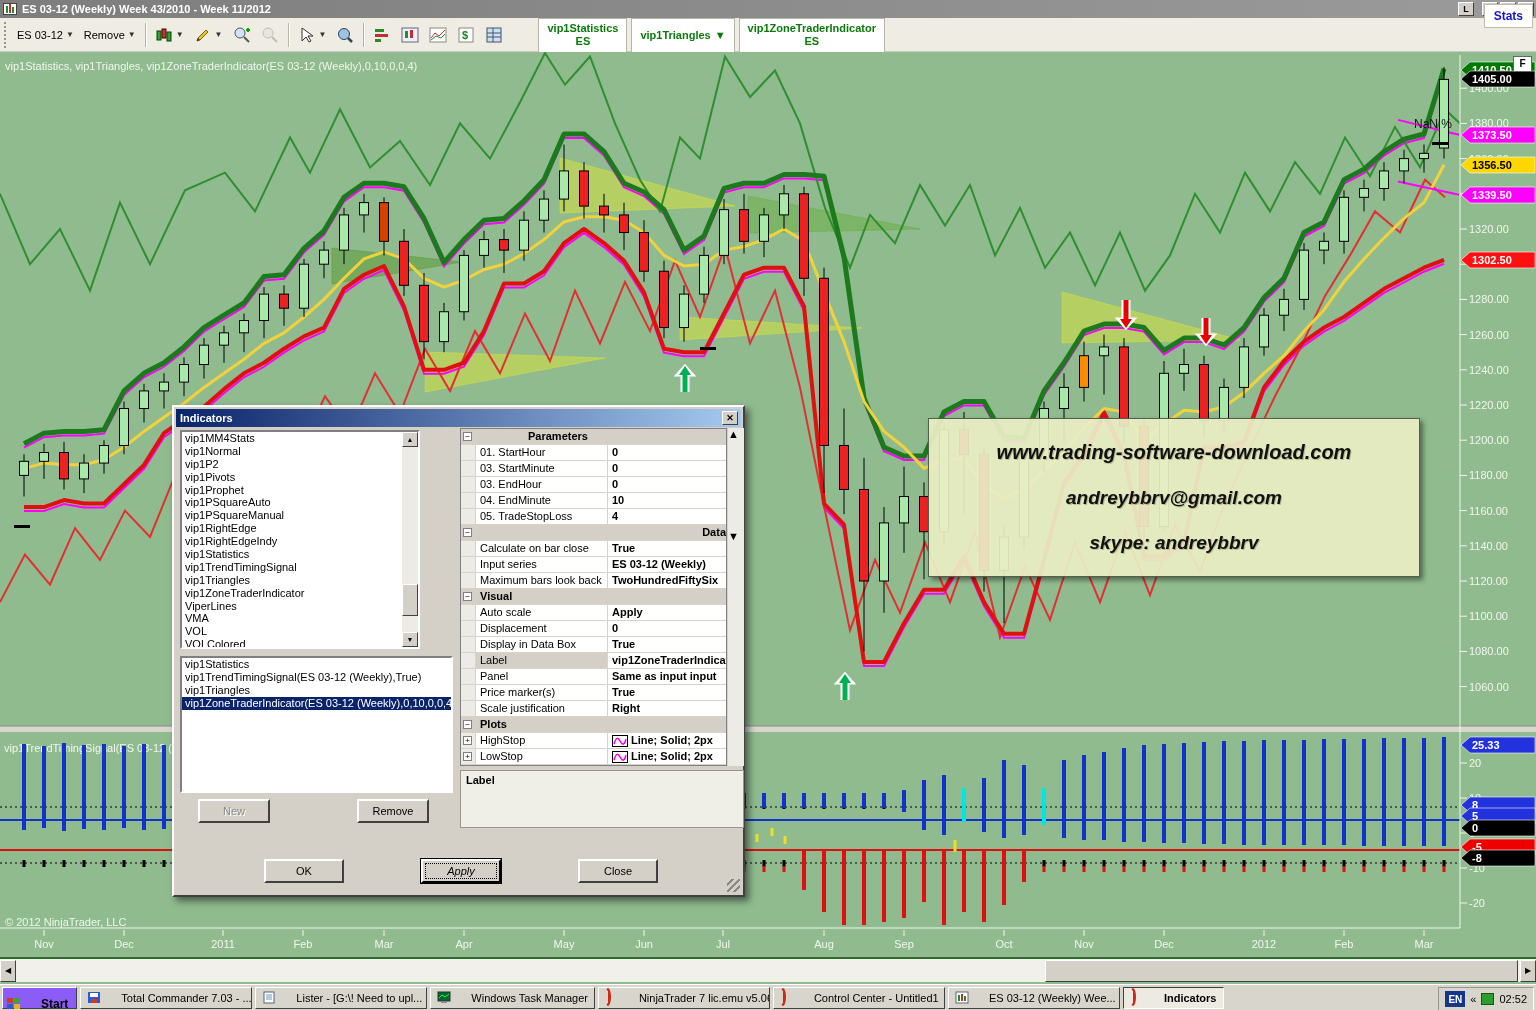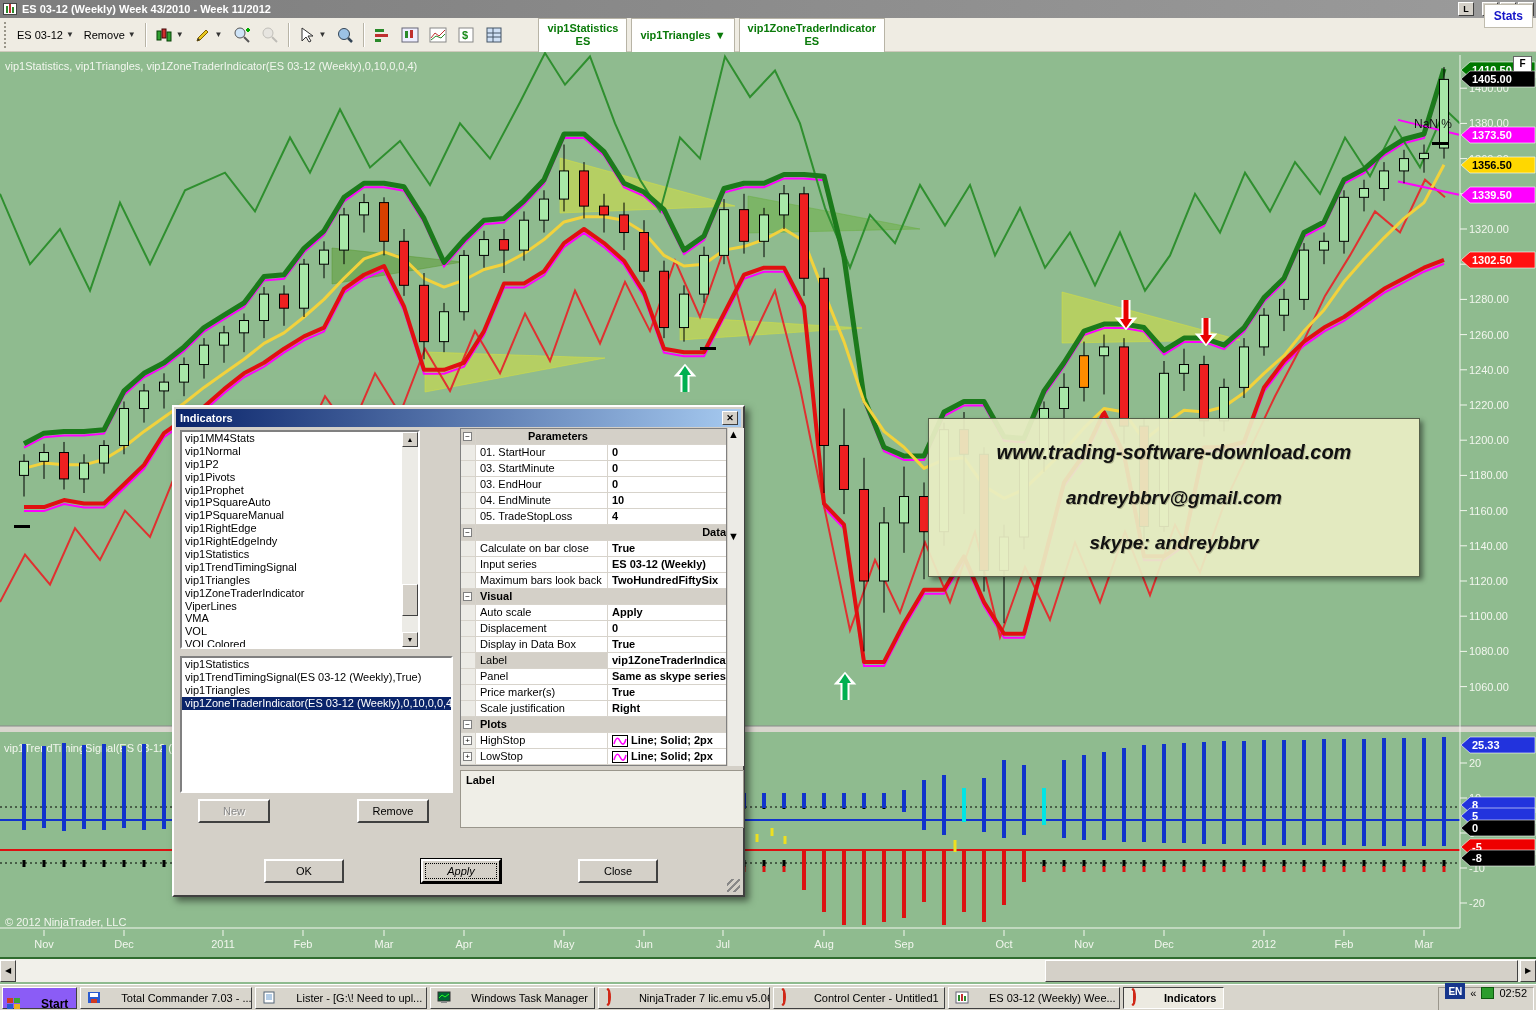--- a/index.html
+++ b/index.html
@@ -97,21 +97,21 @@
   .start{height:22px;margin-left:2px;padding:12px 8px 0 4px;background:#8b5cf6;border:1px solid;
     border-color:#fff #404040 #404040 #fff;display:flex;align-items:center;gap:20px;font-weight:bold;font-size:12px;}
   .flag{width:14px;height:12px;position:relative;}
   .flag i{position:absolute;width:6px;height:5px;}
   .tkbtn{height:22px;margin-left:3px;padding:0 6px;background:#D8D5CC;border:1px solid;
     border-color:#fff #404040 #404040 #fff;display:flex;align-items:center;gap:20px;white-space:nowrap;
     overflow:hidden;max-width:172px;}
   .tkbtn.active{background:#ECEAE1;border-color:#404040 #fff #fff #404040;font-weight:bold;}
   .tico{width:14px;height:13px;flex:none;position:relative;}
   .swirl{width:12px;height:12px;border-radius:50%;border:3px solid #D02818;border-left-color:transparent;}
-  .tray{position:absolute;right:2px;top:2px;height:22px;display:flex;align-items:flex-end;gap:5px;
+  .tray{position:absolute;right:2px;top:2px;height:22px;display:flex;align-items:center;gap:5px;
     border:1px solid;border-color:#9a968c #fff #fff #9a968c;padding:11px 6px;}
   .en{background:#16368C;color:#fff;font-size:10px;font-weight:bold;width:20px;height:16px;
     display:flex;align-items:center;justify-content:center;}
   .led{width:13px;height:12px;background:#2C9C2C;border:1px solid #0f5a0f;}
   .clock{font-size:11px;}
 </style>
 </head>
 <body>
 
 <svg id="chart-svg" width="1536" height="1010">
@@ -970,21 +970,21 @@
           <div class="gut"></div>
           <div class="lbl">Label</div>
           <div class="val">
             <span>vip1ZoneTraderIndicat</span>
           </div>
         </div>
         <div class="prow">
           <div class="gut"></div>
           <div class="lbl">Panel</div>
           <div class="val">
-            <span>Same as skype series</span>
+            <span>Same as input input</span>
           </div>
         </div>
         <div class="prow">
           <div class="gut"></div>
           <div class="lbl">Price marker(s)</div>
           <div class="val">
             <span>True</span>
           </div>
         </div>
         <div class="prow">

